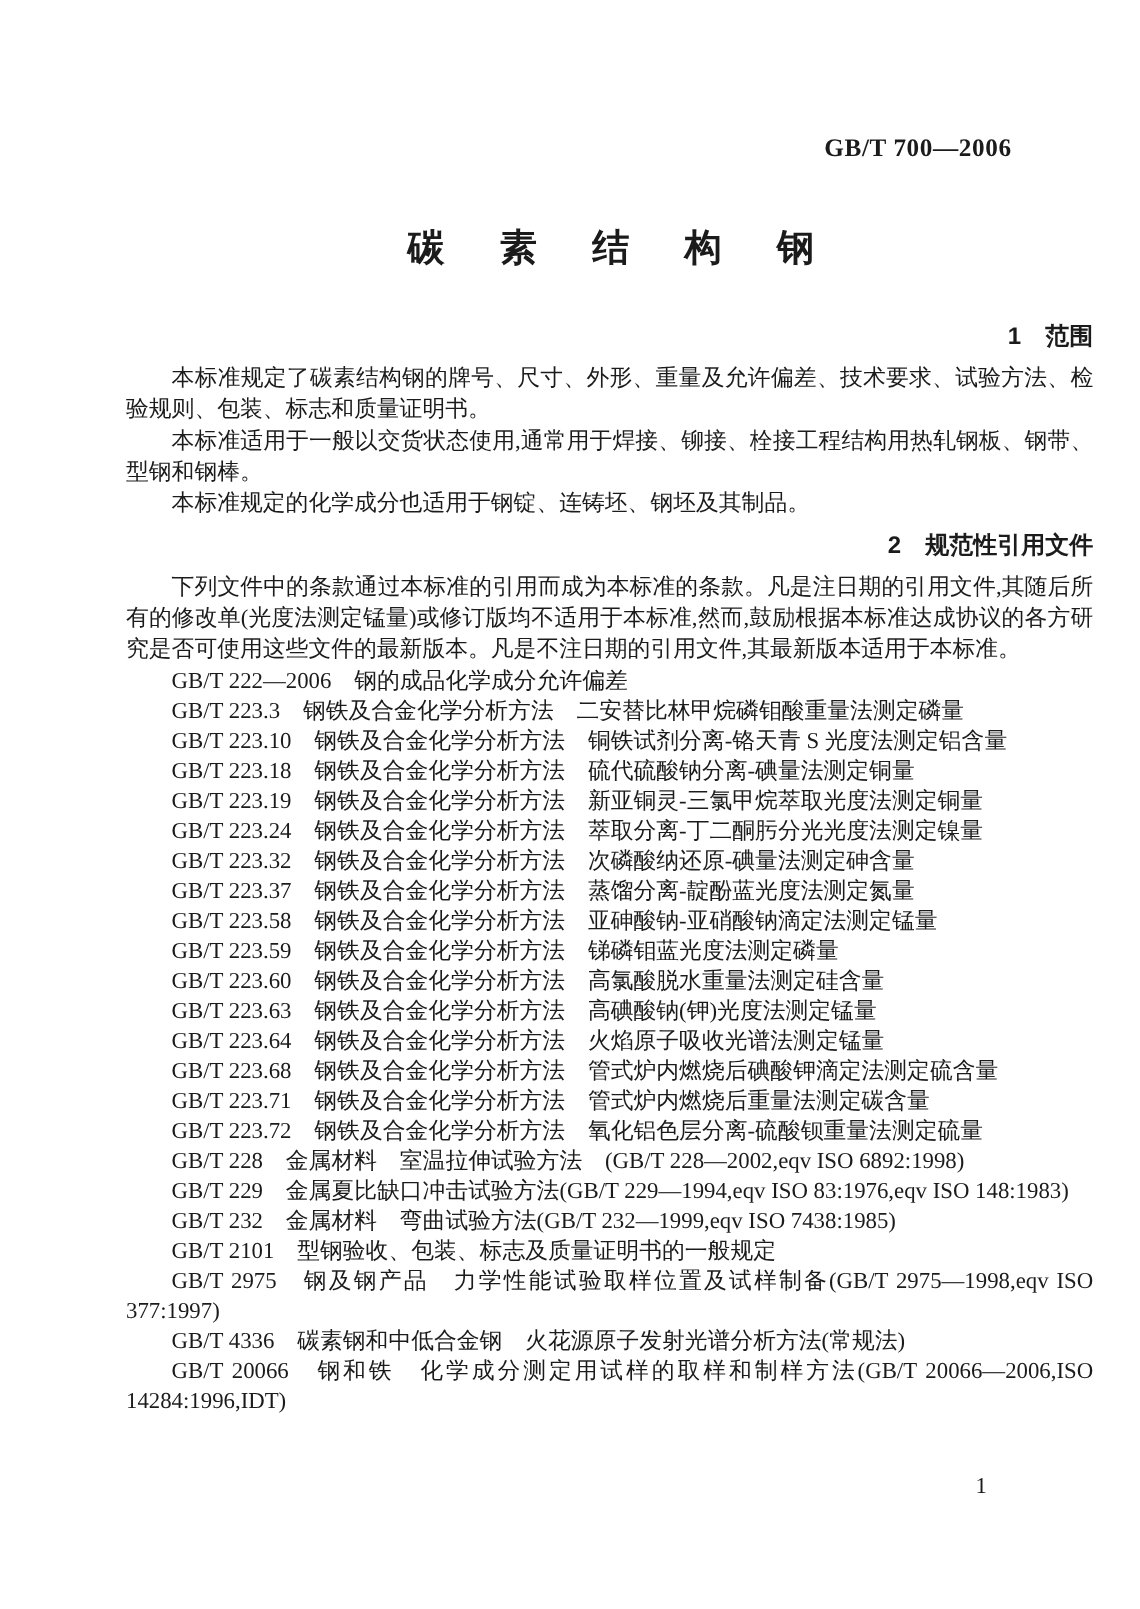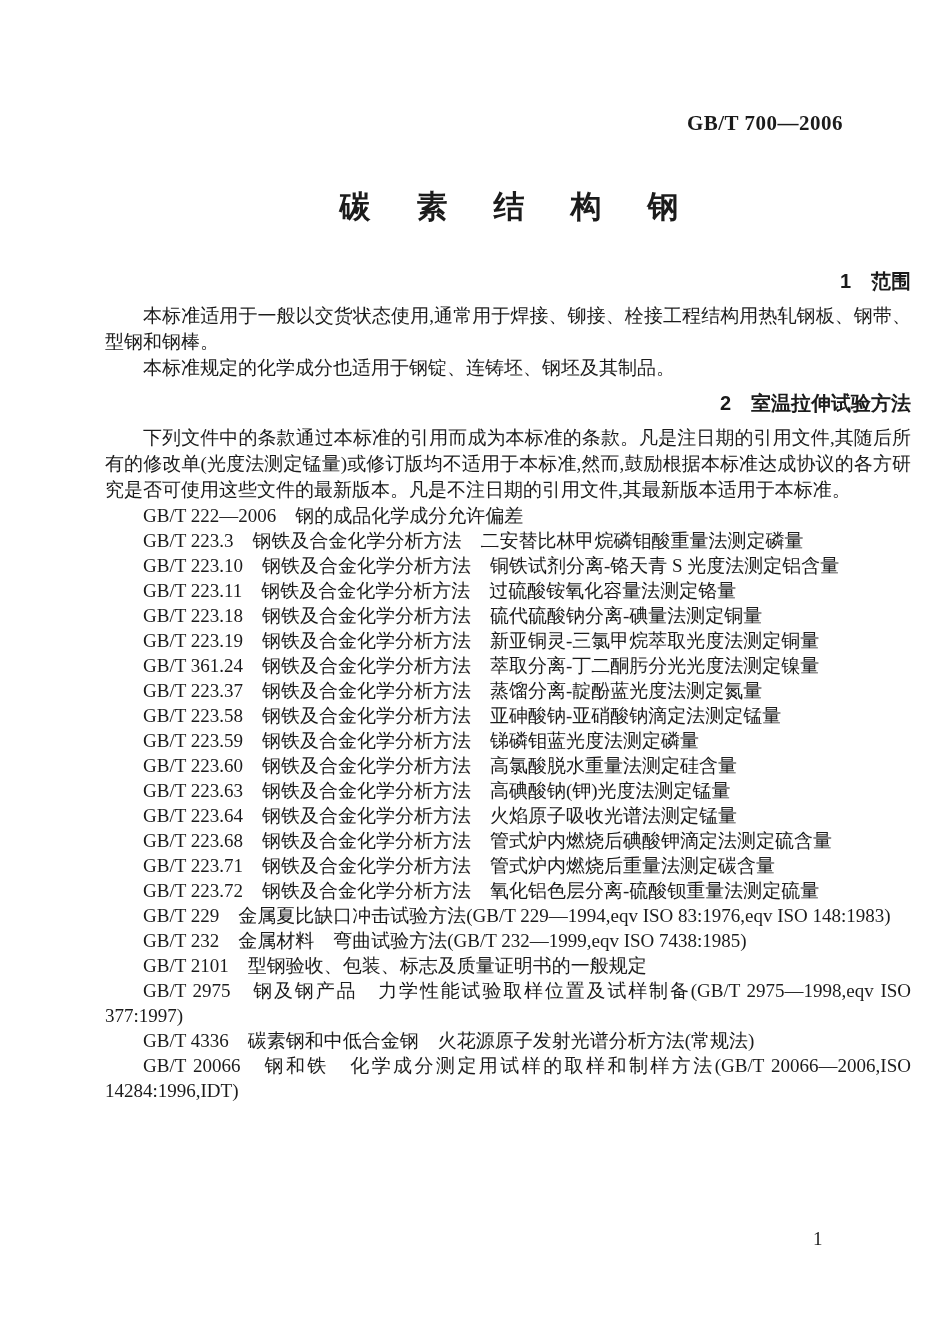--- a/index.html
+++ b/index.html
@@ -79,45 +79,47 @@
   <div class="header-code">GB/T 700—2006</div>
 
   <h1 class="doc-title">碳素结构钢</h1>
 
   <div class="content">
 
     <div class="section-heading">
       <span class="sec-num">1</span><span>范围</span>
     </div>
 
+    <p class="para">本标准规定了碳素结构钢的牌号、尺寸、外形、重量及允许偏差、技术要求、试验方法、检验规则、包装、标志和质量证明书。</p>
     <p class="para">本标准适用于一般以交货状态使用,通常用于焊接、铆接、栓接工程结构用热轧钢板、钢带、型钢和钢棒。</p>
     <p class="para">本标准规定的化学成分也适用于钢锭、连铸坯、钢坯及其制品。</p>
 
     <div class="section-heading second">
-      <span class="sec-num">2</span><span>室温拉伸试验方法</span>
+      <span class="sec-num">2</span><span>规范性引用文件</span>
     </div>
 
     <p class="para">下列文件中的条款通过本标准的引用而成为本标准的条款。凡是注日期的引用文件,其随后所有的修改单(光度法测定锰量)或修订版均不适用于本标准,然而,鼓励根据本标准达成协议的各方研究是否可使用这些文件的最新版本。凡是不注日期的引用文件,其最新版本适用于本标准。</p>
 
     <p class="ref">GB/T 222—2006　钢的成品化学成分允许偏差</p>
     <p class="ref">GB/T 223.3　钢铁及合金化学分析方法　二安替比林甲烷磷钼酸重量法测定磷量</p>
     <p class="ref">GB/T 223.10　钢铁及合金化学分析方法　铜铁试剂分离-铬天青 S 光度法测定铝含量</p>
-    <p class="ref">GB/T 223.11　钢铁及合金化学分析方法　过硫酸铵氧化容量法测定铬量</p>
     <p class="ref">GB/T 223.18　钢铁及合金化学分析方法　硫代硫酸钠分离-碘量法测定铜量</p>
     <p class="ref">GB/T 223.19　钢铁及合金化学分析方法　新亚铜灵-三氯甲烷萃取光度法测定铜量</p>
-    <p class="ref">GB/T 361.24　钢铁及合金化学分析方法　萃取分离-丁二酮肟分光光度法测定镍量</p>
+    <p class="ref">GB/T 223.24　钢铁及合金化学分析方法　萃取分离-丁二酮肟分光光度法测定镍量</p>
+    <p class="ref">GB/T 223.32　钢铁及合金化学分析方法　次磷酸纳还原-碘量法测定砷含量</p>
     <p class="ref">GB/T 223.37　钢铁及合金化学分析方法　蒸馏分离-靛酚蓝光度法测定氮量</p>
     <p class="ref">GB/T 223.58　钢铁及合金化学分析方法　亚砷酸钠-亚硝酸钠滴定法测定锰量</p>
     <p class="ref">GB/T 223.59　钢铁及合金化学分析方法　锑磷钼蓝光度法测定磷量</p>
     <p class="ref">GB/T 223.60　钢铁及合金化学分析方法　高氯酸脱水重量法测定硅含量</p>
     <p class="ref">GB/T 223.63　钢铁及合金化学分析方法　高碘酸钠(钾)光度法测定锰量</p>
     <p class="ref">GB/T 223.64　钢铁及合金化学分析方法　火焰原子吸收光谱法测定锰量</p>
     <p class="ref">GB/T 223.68　钢铁及合金化学分析方法　管式炉内燃烧后碘酸钾滴定法测定硫含量</p>
     <p class="ref">GB/T 223.71　钢铁及合金化学分析方法　管式炉内燃烧后重量法测定碳含量</p>
     <p class="ref">GB/T 223.72　钢铁及合金化学分析方法　氧化铝色层分离-硫酸钡重量法测定硫量</p>
+    <p class="ref">GB/T 228　金属材料　室温拉伸试验方法　(GB/T 228—2002,eqv ISO 6892:1998)</p>
     <p class="ref">GB/T 229　金属夏比缺口冲击试验方法(GB/T 229—1994,eqv ISO 83:1976,eqv ISO 148:1983)</p>
     <p class="ref">GB/T 232　金属材料　弯曲试验方法(GB/T 232—1999,eqv ISO 7438:1985)</p>
     <p class="ref">GB/T 2101　型钢验收、包装、标志及质量证明书的一般规定</p>
     <p class="ref">GB/T 2975　钢及钢产品　力学性能试验取样位置及试样制备(GB/T 2975—1998,eqv ISO 377:1997)</p>
     <p class="ref">GB/T 4336　碳素钢和中低合金钢　火花源原子发射光谱分析方法(常规法)</p>
     <p class="ref">GB/T 20066　钢和铁　化学成分测定用试样的取样和制样方法(GB/T 20066—2006,ISO 14284:1996,IDT)</p>
 
   </div>
 
   <div class="page-number">1</div>

